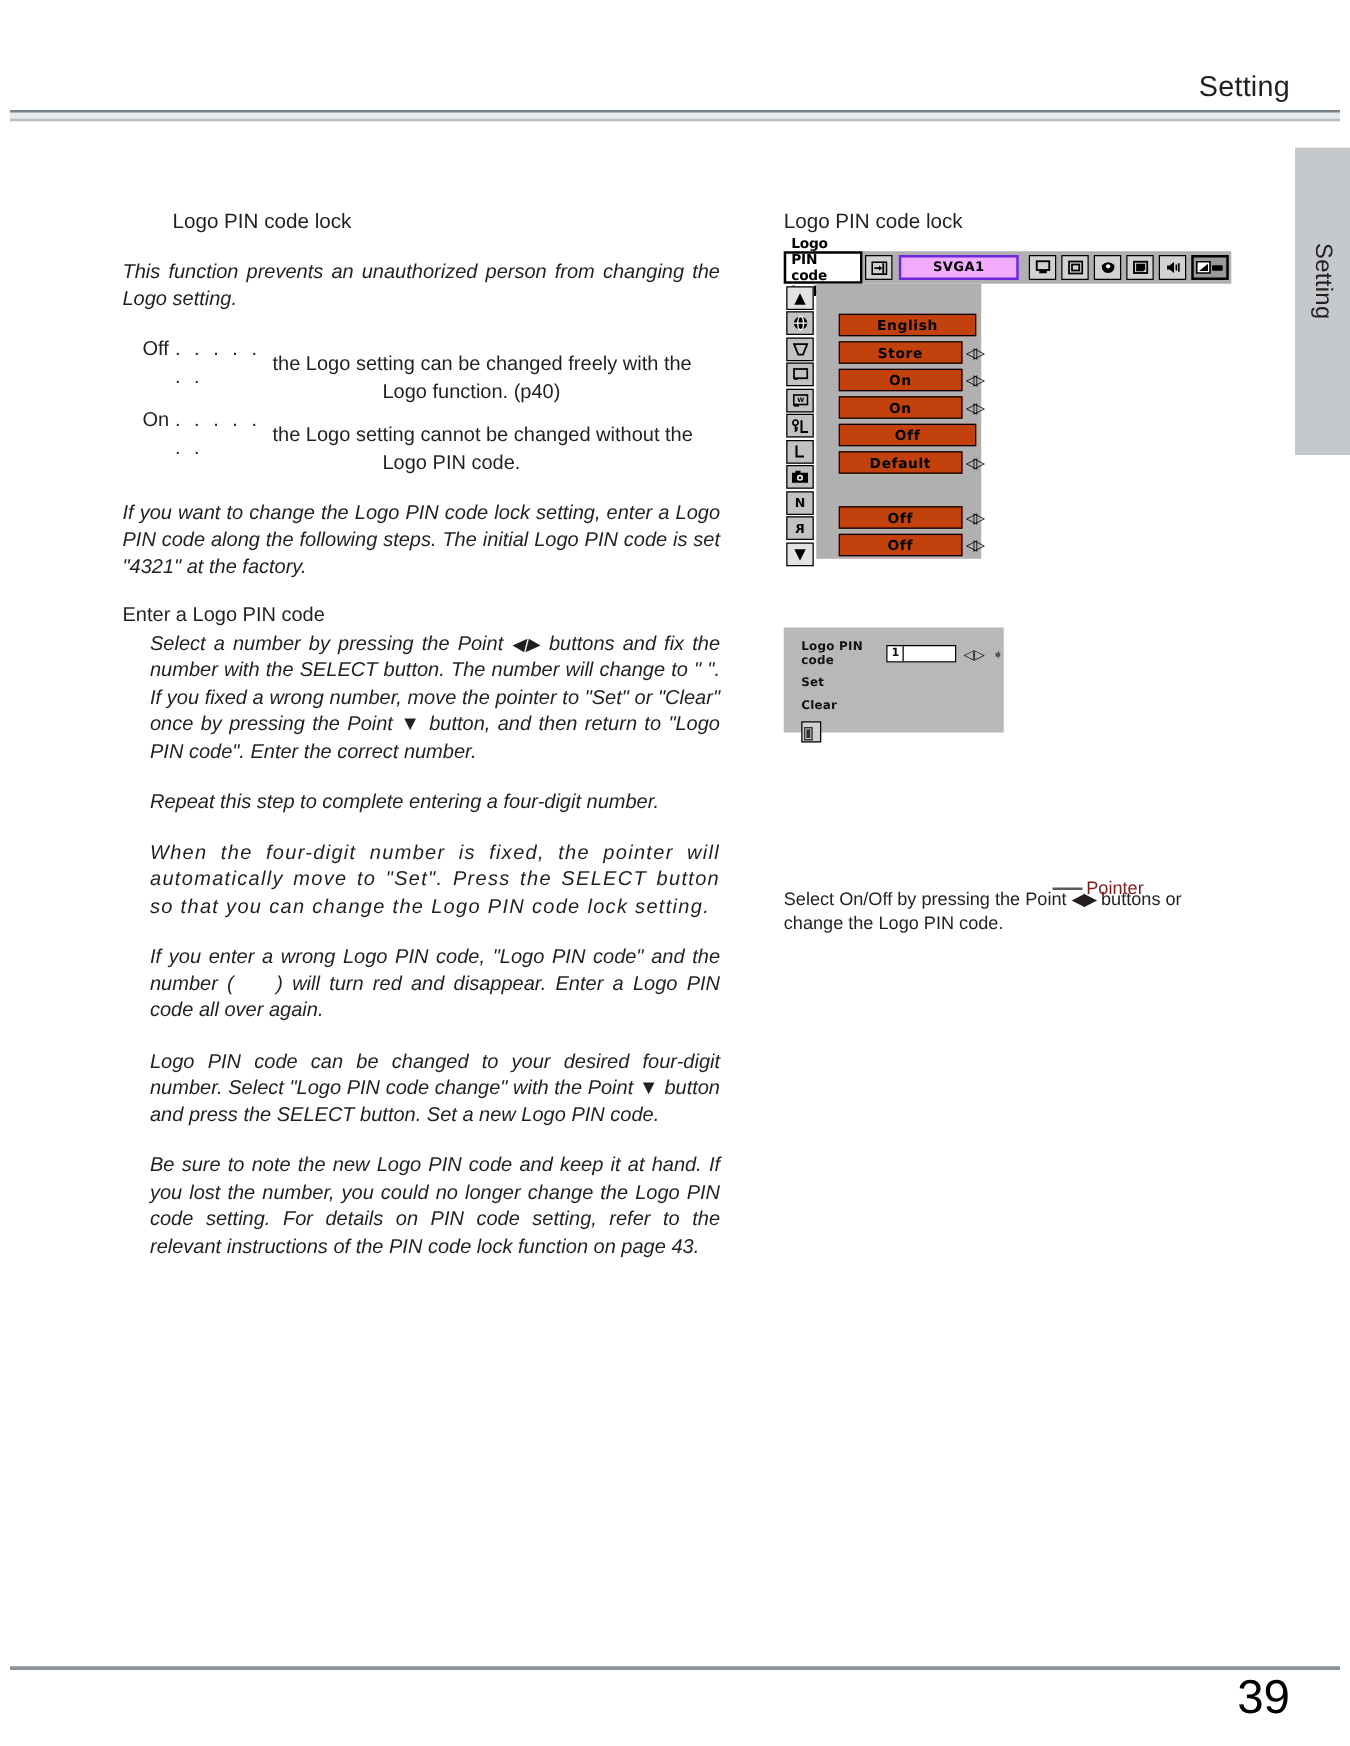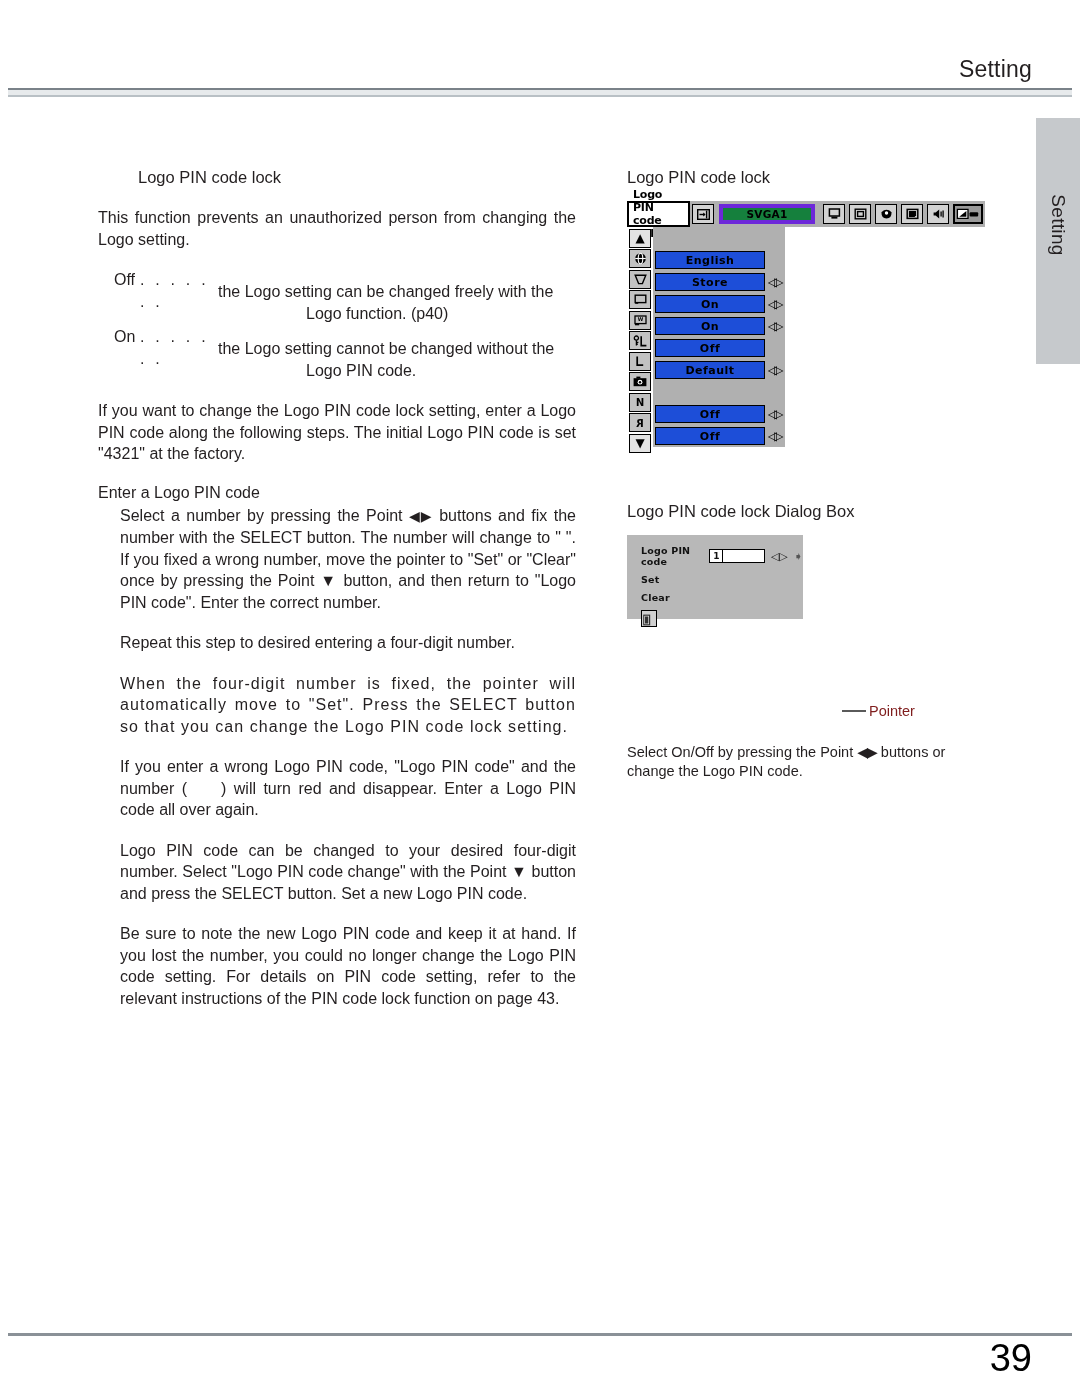--- a/index.html
+++ b/index.html
@@ -74,20 +74,21 @@
     font-size: 16px;
     margin: 0 0 3px 0;
     color: #231f20;
   }
   .para {
     font-size: 16px;
     line-height: 21.5px;
     text-align: justify;
     margin: 0 0 19px 0;
     color: #231f20;
+    font-style: italic;
   }
   .para.last { margin-bottom: 0; }
   .para.indent {
     margin-left: 22px;
     width: 456px;
   }
   .deflist {
     margin: 0 0 19px 0;
   }
   .defrow {
@@ -174,22 +175,22 @@
     background: #d2d2d2;
     border: 1.5px solid #000;
     box-sizing: border-box;
     display: flex;
     align-items: center;
     justify-content: center;
     flex: none;
     position: relative;
   }
   .osd-src {
-    background: #15803d;
-    border: 4px solid #6d28d9;
+    background: #f0abfc;
+    border: 2px solid #6d28d9;
     box-sizing: border-box;
     width: 96px;
     height: 20px;
     margin: 3px 6px 3px 3px;
     font-size: 10.5px;
     font-weight: bold;
     display: flex;
     align-items: center;
     justify-content: center;
     letter-spacing: 0.3px;
@@ -228,32 +229,32 @@
     background: #b0b0b0;
     padding: 0;
     width: 132px;
   }
   .osd-row {
     display: flex;
     align-items: center;
     height: 22px;
   }
   .osd-val {
-    background: #1d4ed8;
+    background: #c2410c;
     border: 1.5px solid #000;
     box-sizing: border-box;
     height: 18px;
     width: 110px;
     font-size: 11px;
     font-weight: bold;
     display: flex;
     align-items: center;
     justify-content: center;
     letter-spacing: 0.5px;
-    margin-left: 2px;
+    margin-left: 18px;
   }
   .lr {
     font-size: 12px;
     margin-left: 3px;
     line-height: 1;
     letter-spacing: -3px;
     color: #000;
   }
 
   
@@ -371,21 +372,21 @@
       </span>
     </div>
   </div>
 
   <p class="para">If you want to change the Logo PIN code lock setting, enter a Logo PIN code along the following steps. The initial Logo PIN code is set "4321" at the factory.</p>
 
   <div class="sub-head">Enter a Logo PIN code</div>
 
   <p class="para indent spread"><span>Select a number by pressing the Point </span><span class="arrowpair">◀▶</span><span> buttons and fix the number with the SELECT button. The number will change to " ".  If you fixed a wrong number, move the pointer to "Set" or "Clear" once by pressing the Point </span><span>▼</span><span> button, and then return to "Logo PIN code". Enter the correct number.</span></p>
 
-  <p class="para indent">Repeat this step to desired entering a four-digit number.</p>
+  <p class="para indent">Repeat this step to complete entering a four-digit number.</p>
 
   <p class="para indent wide-track">When the four-digit number is fixed, the pointer will automatically move to "Set". Press the SELECT button so that you can change the Logo PIN code lock setting.</p>
 
   <p class="para indent spread"><span>If you enter a wrong Logo PIN code, "Logo PIN code" and the number (</span><span class="blankgap"></span><span>) will turn red and disappear. Enter a Logo PIN code all over again.</span></p>
 
 
   <p class="para indent spread"><span>Logo PIN code can be changed to your desired four-digit number. Select "Logo PIN code change" with the Point </span><span>▼</span><span> button and press the SELECT button. Set a new Logo PIN code.</span></p>
 
   <p class="para indent last spread">Be sure to note the new Logo PIN code and keep it at hand. If you lost the number, you could no longer change the Logo PIN code setting. For details on PIN code setting, refer to the relevant instructions of the PIN code lock function on page 43.</p>
 </div>
@@ -538,21 +539,20 @@
           </div>
           <div class="osd-row">
             <div class="osd-val">Off</div>
             <span class="lr">◁▷</span>
           </div>
         </div>
       </div>
     </div>
   </div>
 
-  <div class="r-title">Logo PIN code lock Dialog Box</div>
 
   <div class="osd-dialog">
     <div class="dlg-row">
       <span class="dlg-label">Logo PIN code</span>
       <span class="dlg-field">
         <span class="dlg-digit">1</span>
       </span>
       <span class="dlg-ptr">◁▷</span>
       <span class="dlg-ptr" style="color:#555;">➧</span>
     </div>

